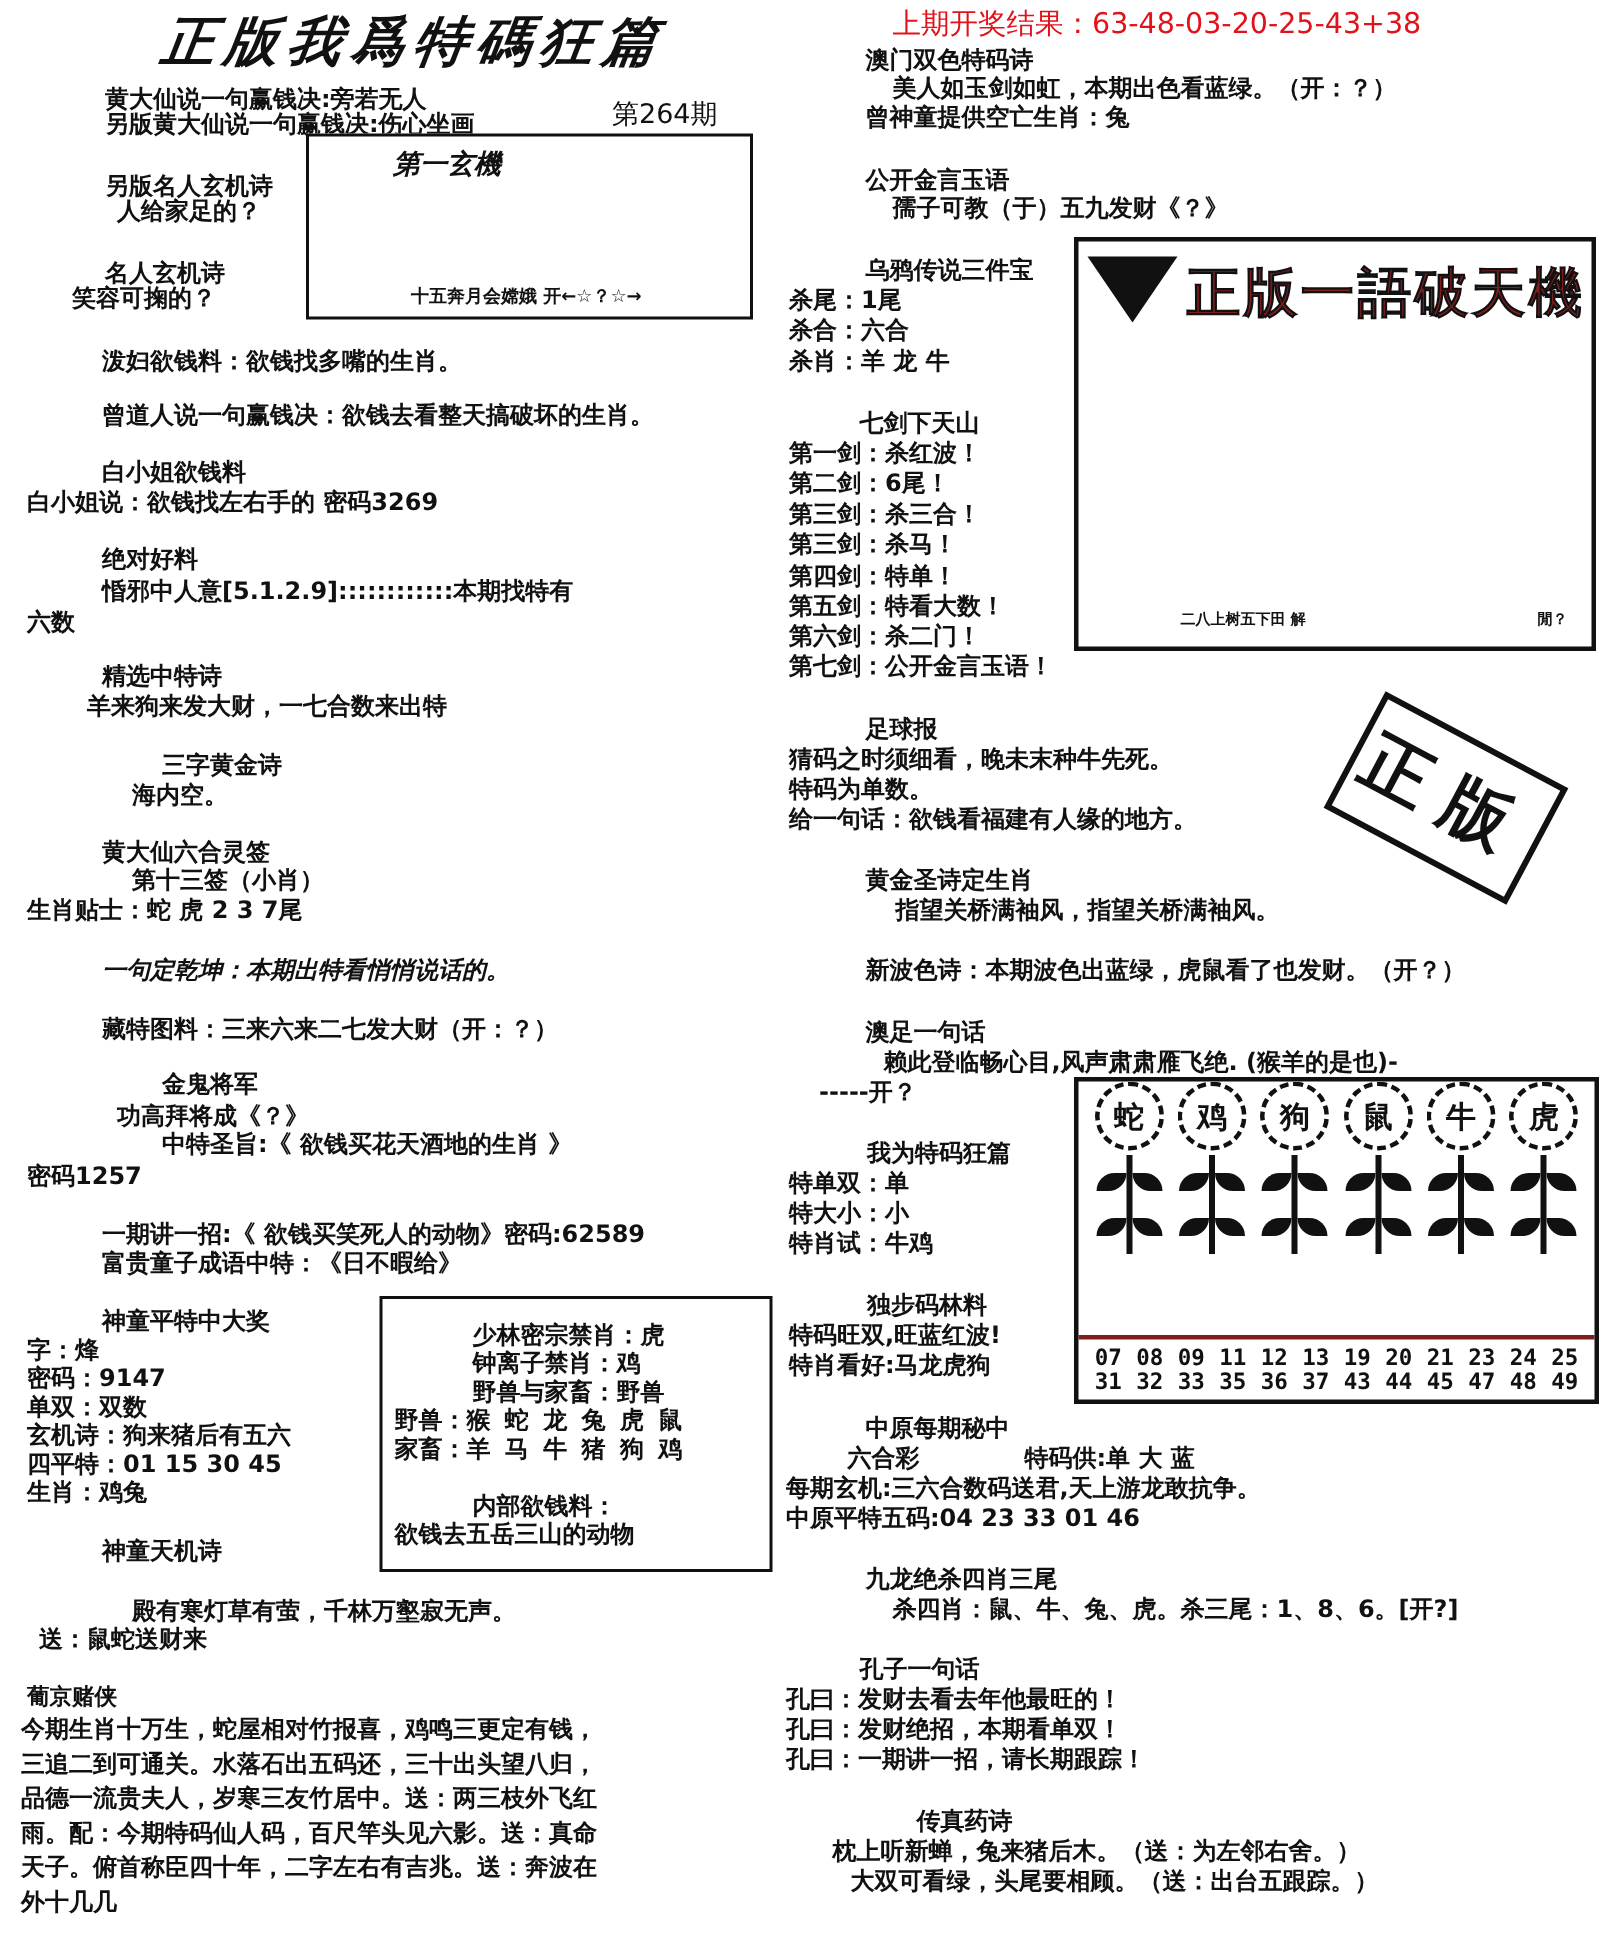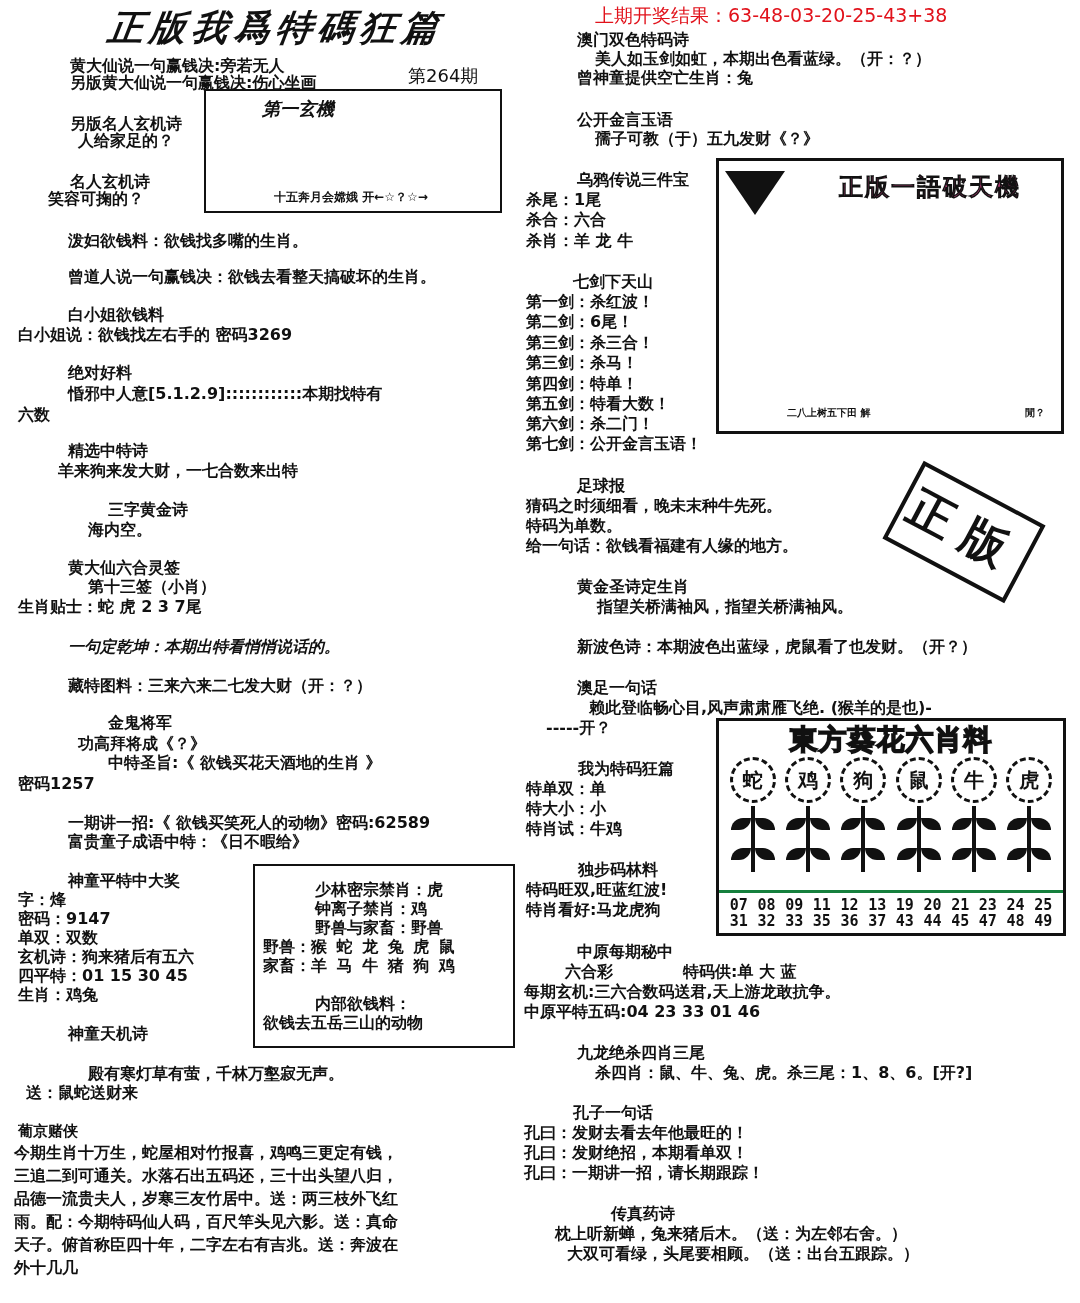--- a/index.html
+++ b/index.html
@@ -18,21 +18,21 @@
          font-size:46px;font-weight:900;letter-spacing:14px;}
   .gem{width:0;height:0;border-left:30px solid transparent;border-right:30px solid transparent;
        border-top:44px solid #111;display:inline-block;}
   .flower-row{display:flex;justify-content:space-around;padding:0 6px;}
   .flower{width:52px;display:flex;flex-direction:column;align-items:center;}
   .sun{width:40px;height:40px;border-radius:50%;border:3px dashed #111;display:flex;
        align-items:center;justify-content:center;font-size:20px;font-weight:900;}
   .stem{width:4px;height:66px;background:#111;position:relative;margin-top:3px;}
   .leaf{position:absolute;width:20px;height:12px;background:#111;border-radius:12px 0 12px 0;}
   .nums{display:grid;grid-template-columns:repeat(12,1fr);font-size:15px;line-height:16px;
-        padding:4px 6px;border-top:3px solid #15803d;text-align:center;font-family:"DejaVu Sans Mono",monospace;}
+        padding:4px 6px;border-top:3px solid #7f1d1d;text-align:center;font-family:"DejaVu Sans Mono",monospace;}
 </style>
 </head>
 <body>
 
 <div class="abs title serif" style="left:108px;top:4px;">正版我爲特碼狂篇</div>
 <div class="abs red" style="left:595px;top:3px;">上期开奖结果：63-48-03-20-25-43+38</div>
 <div class="abs" style="left:408px;top:64px;font-size:18px;font-weight:normal;">第264期</div>
 
 <div class="abs t16" style="left:70px;top:56px;">黄大仙说一句赢钱决:旁若无人</div>
 <div class="abs t16" style="left:70px;top:73px;">另版黄大仙说一句赢钱决:伤心坐画</div>
@@ -103,21 +103,21 @@
 <div class="abs t16" style="left:577px;top:68px;">曾神童提供空亡生肖：兔</div>
 <div class="abs t16" style="left:577px;top:110px;">公开金言玉语</div>
 <div class="abs t16" style="left:595px;top:129px;">孺子可教（于）五九发财《？》</div>
 <div class="abs t16" style="left:577px;top:170px;">乌鸦传说三件宝</div>
 <div class="abs t16" style="left:526px;top:190px;">杀尾：1尾</div>
 <div class="abs t16" style="left:526px;top:210px;">杀合：六合</div>
 <div class="abs t16" style="left:526px;top:231px;">杀肖：羊 龙 牛</div>
 
 <div class="box3" style="left:716px;top:158px;width:342px;height:270px;">
   <div class="abs" style="left:6px;top:10px;"><span class="gem"></span></div>
-  <div class="abs serif" style="left:72px;top:10px;font-size:24px;font-weight:normal;color:#ec4899;-webkit-text-stroke:1.5px #111;letter-spacing:2px;margin-left:48px;">正版一語破天機</div>
+  <div class="abs serif" style="left:72px;top:10px;font-size:36px;font-weight:normal;color:#7f1d1d;-webkit-text-stroke:1.5px #111;letter-spacing:2px;">正版一語破天機</div>
   <div class="abs" style="left:68px;top:245px;font-size:10px;">二八上树五下田 解</div>
   <div class="abs" style="left:306px;top:245px;font-size:10px;">閒？</div>
 </div>
 
 <div class="abs t16" style="left:573px;top:272px;">七剑下天山</div>
 <div class="abs t16" style="left:526px;top:292px;">第一剑：杀红波！</div>
 <div class="abs t16" style="left:526px;top:312px;">第二剑：6尾！</div>
 <div class="abs t16" style="left:526px;top:333px;">第三剑：杀三合！</div>
 <div class="abs t16" style="left:526px;top:353px;">第三剑：杀马！</div>
 <div class="abs t16" style="left:526px;top:374px;">第四剑：特单！</div>
@@ -141,21 +141,20 @@
 
 <div class="abs t16" style="left:578px;top:759px;">我为特码狂篇</div>
 <div class="abs t16" style="left:526px;top:779px;">特单双：单</div>
 <div class="abs t16" style="left:526px;top:799px;">特大小：小</div>
 <div class="abs t16" style="left:526px;top:819px;">特肖试：牛鸡</div>
 <div class="abs t16" style="left:578px;top:860px;">独步码林料</div>
 <div class="abs t16" style="left:526px;top:880px;">特码旺双,旺蓝红波!</div>
 <div class="abs t16" style="left:526px;top:900px;">特肖看好:马龙虎狗</div>
 
 <div class="box3" style="left:716px;top:718px;width:344px;height:212px;">
-  <div class="serif" style="text-align:center;font-size:28px;font-weight:900;color:#fff;-webkit-text-stroke:1.5px #111;letter-spacing:1px;line-height:34px;margin-top:2px;">東方葵花六肖料</div>
   <div class="flower-row">
     <div class="flower">
         <div class="sun">蛇</div>
         <div class="stem">
           <span class="leaf" style="left:-20px;top:12px;"></span>
           <span class="leaf" style="left:4px;top:12px;transform:scaleX(-1);"></span>
           <span class="leaf" style="left:-20px;top:42px;"></span>
           <span class="leaf" style="left:4px;top:42px;transform:scaleX(-1);"></span>
         </div>
       </div>

